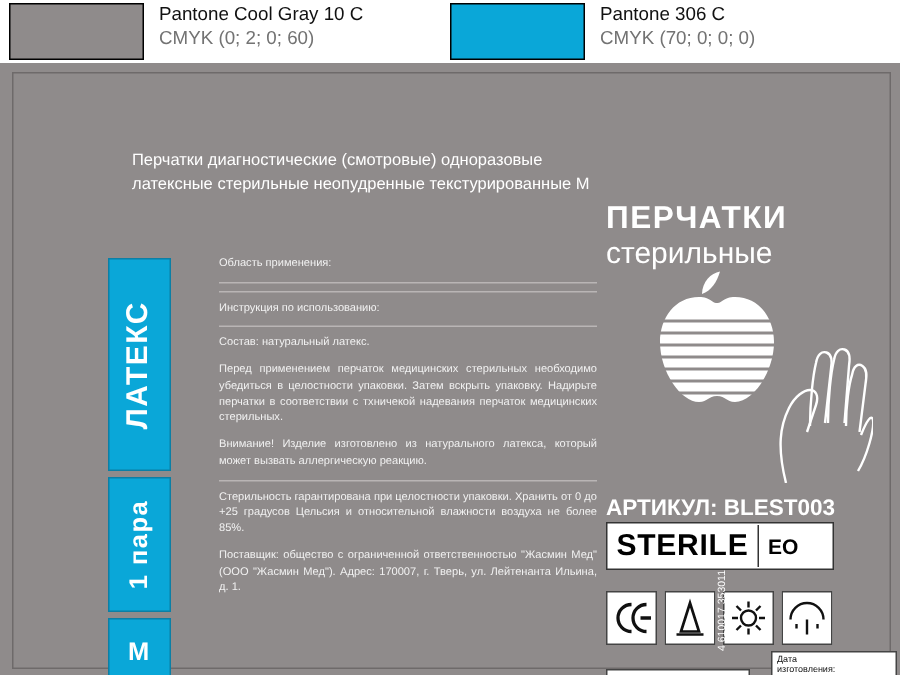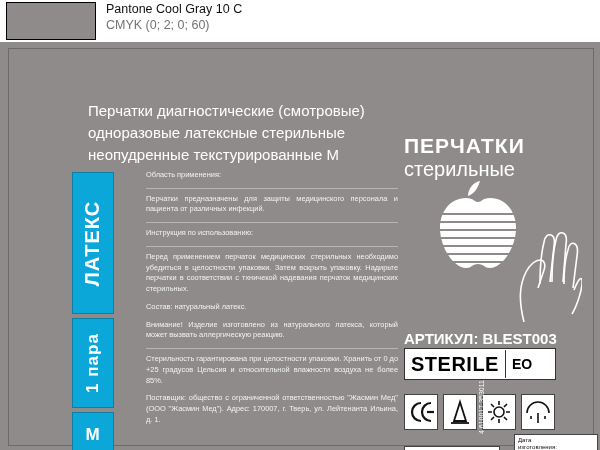--- a/index.html
+++ b/index.html
@@ -26,21 +26,21 @@
   .vbar span{transform:rotate(-90deg);white-space:nowrap;color:#ffffff;font-weight:bold;letter-spacing:1px;}
 
   .vbar-latex{left:72px;top:130px;width:40px;height:140px;}
   .vbar-latex span{font-size:20px;}
   .vbar-para{left:72px;top:276px;width:40px;height:88px;}
   .vbar-para span{font-size:17px;}
   .vbar-m{left:72px;top:370px;width:40px;height:44px;}
   .vbar-m span{font-size:17px;transform:rotate(0deg);}
 
   
-  .title{position:absolute;left:88px;top:58px;width:330px;color:#ffffff;font-size:15px;line-height:1.45;}
+  .title{position:absolute;left:88px;top:58px;width:330px;color:#ffffff;font-size:11px;line-height:1.45;}
 
   
   .body{position:absolute;left:146px;top:128px;width:252px;color:#f2f2f2;font-size:7.4px;line-height:1.45;text-align:justify;}
   .body p{margin:0 0 7px 0;}
   .body .sep{border-top:1px solid #b9b5b5;margin:0 0 5px 0;}
 
   
   .brand{position:absolute;right:16px;top:92px;width:180px;text-align:left;color:#ffffff;}
   .brand .b1{font-size:21px;font-weight:bold;letter-spacing:1px;}
   .brand .b2{font-size:20px;}
@@ -70,46 +70,52 @@
 <div class="page">
 
   <div class="swatches">
     <div class="sw sw1">
       <div class="sw-box" style="background:#8f8b8b"></div>
       <div class="sw-txt">
         <div class="sw-name">Pantone Cool Gray 10 C</div>
         <div class="sw-cmyk">CMYK (0; 2; 0; 60)</div>
       </div>
     </div>
+    <div class="sw sw2">
+      <div class="sw-box" style="background:#0aa7d8"></div>
+      <div class="sw-txt">
+        <div class="sw-name">Pantone 306 C</div>
+        <div class="sw-cmyk">CMYK (70; 0; 0; 0)</div>
+      </div>
+    </div>
   </div>
 
   <div class="label">
     <div class="label-inner"></div>
 
     <div class="vbar vbar-latex">
       <span>ЛАТЕКС</span>
     </div>
     <div class="vbar vbar-para">
       <span>1 пара</span>
     </div>
     <div class="vbar vbar-m">
       <span>M</span>
     </div>
 
     <div class="title">Перчатки диагностические (смотровые) одноразовые латексные стерильные неопудренные текстурированные М</div>
 
     <div class="body">
       <p>Область применения:</p>
       <div class="sep"></div>
-      <p>Перчатки предназначены для защиты медицинского персонала и пациента от различных инфекций.</p>
       <div class="sep"></div>
       <p>Инструкция по использованию:</p>
       <div class="sep"></div>
+      <p>Состав: натуральный латекс.</p>
       <p>Перед применением перчаток медицинских стерильных необходимо убедиться в целостности упаковки. Затем вскрыть упаковку. Надирьте перчатки в соответствии с тхничекой надевания перчаток медицинских стерильных.</p>
-      <p>Состав: натуральный латекс.</p>
       <p>Внимание! Изделие изготовлено из натурального латекса, который может вызвать аллергическую реакцию.</p>
       <div class="sep"></div>
       <p>Стерильность гарантирована при целостности упаковки. Хранить от 0 до +25 градусов Цельсия и относительной влажности воздуха не более 85%.</p>
       <p>Поставщик: общество с ограниченной ответственностью "Жасмин Мед" (ООО "Жасмин Мед"). Адрес: 170007, г. Тверь, ул. Лейтенанта Ильина, д. 1.</p>
 
     </div>
 
     <div class="brand">
       <div class="b1">ПЕРЧАТКИ</div>
       <div class="b2">стерильные</div>

